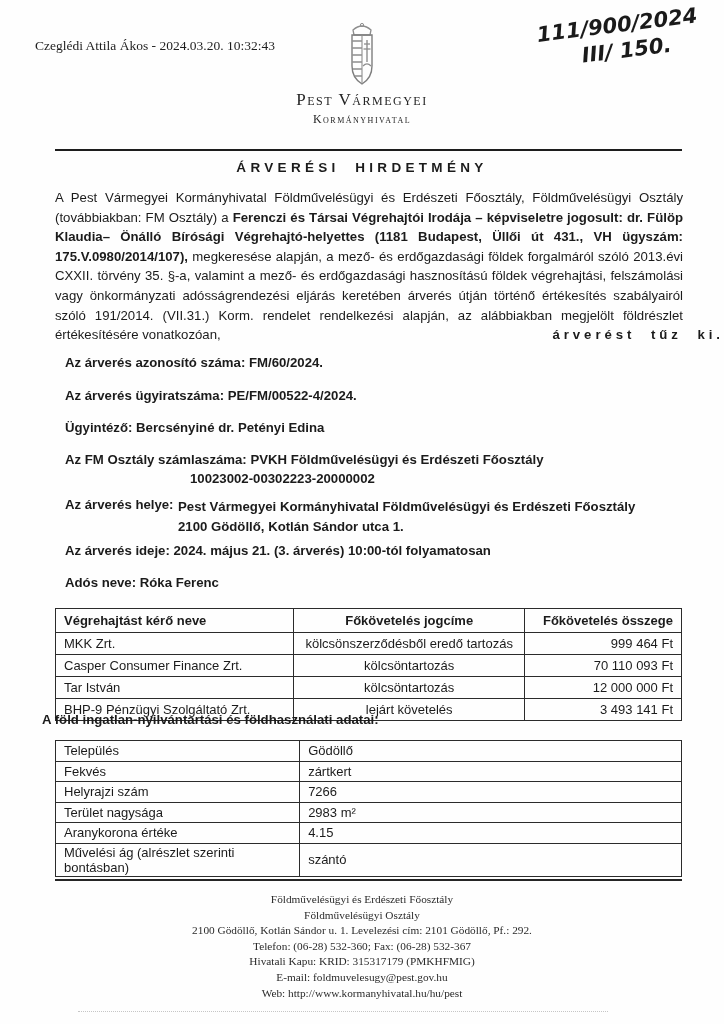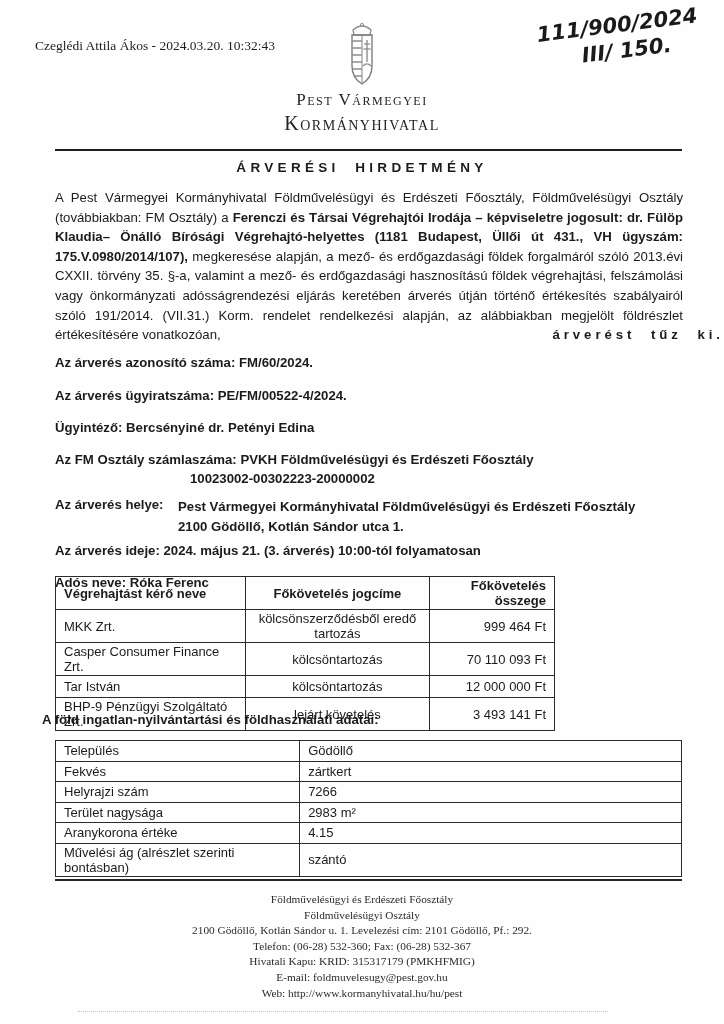--- a/index.html
+++ b/index.html
@@ -11,44 +11,44 @@
     font-family:"Liberation Sans",sans-serif;
     color:#1b1b1b;
     overflow:hidden;
   }
   .abs{position:absolute;}
   
   .stamp{left:35px;top:38px;font-family:"Liberation Serif",serif;font-size:13.5px;color:#1e1e1e;}
   .crest{left:338px;top:20px;}
   .org-name{left:0;top:90px;width:724px;text-align:center;font-family:"Liberation Serif",serif;color:#242424;}
   .org-line1{font-size:17px;letter-spacing:1.5px;font-variant:small-caps;}
-  .org-line2{font-size:20px;letter-spacing:1.5px;font-variant:small-caps;margin-top:2px;}
+  .org-line2{font-size:12px;letter-spacing:1.5px;font-variant:small-caps;margin-top:2px;}
   .handwriting{left:538px;top:12px;transform:rotate(-7deg);font-family:"DejaVu Sans",sans-serif;font-style:italic;font-size:21px;font-weight:bold;color:#1a1a1a;line-height:26px;}
   .handwriting .hw2{margin-left:42px;}
   
   .rule{left:55px;width:627px;height:2px;background:#1d1d1d;}
   .rule1{top:149px;}
   .rule2{top:879px;background:#262626;}
   
   .doc-title{left:0;top:160px;width:724px;text-align:center;font-weight:bold;font-size:13.5px;letter-spacing:0.32em;word-spacing:0.55em;}
   .intro{left:55px;top:188px;width:628px;font-size:13.2px;line-height:19.6px;text-align:justify;}
   .proclaim{left:0;top:327px;width:724px;text-align:right;font-weight:bold;font-size:13.2px;letter-spacing:0.3em;word-spacing:0.6em;}
-  .field{left:55px;font-weight:bold;font-size:13.2px;}
+  .field{left:65px;font-weight:bold;font-size:13.2px;}
   .f-auction-id{top:355px;}
   .f-case{top:388px;}
   .f-admin{top:420px;}
   .f-account1{top:452px;}
   .f-account2{top:471px;left:190px;}
   .f-place-label{top:497px;}
   .f-place-val{top:497px;left:178px;line-height:19.5px;}
   .f-time{top:543px;}
   .f-debtor{top:575px;}
   
   table{border-collapse:collapse;font-size:13px;color:#1b1b1b;}
-  .t1{left:55px;top:576px;width:500px;}
+  .t1{left:55px;top:608px;width:627px;}
   .t2{left:55px;top:740px;width:627px;}
   td,th{border:1.6px solid #2b2b2b;padding:1px 8px;}
   .t1 th{font-weight:bold;text-align:center;height:21px;}
   .t1 td{height:19px;}
   .t1 .c0{width:38%;text-align:left;}
   .t1 .c1{width:37%;text-align:center;}
   .t1 .c2{width:25%;text-align:right;}
   .t2 td{height:17.5px;}
   .t2 .c0{width:39%;text-align:left;}
   .t2 .c1{width:61%;text-align:left;}

